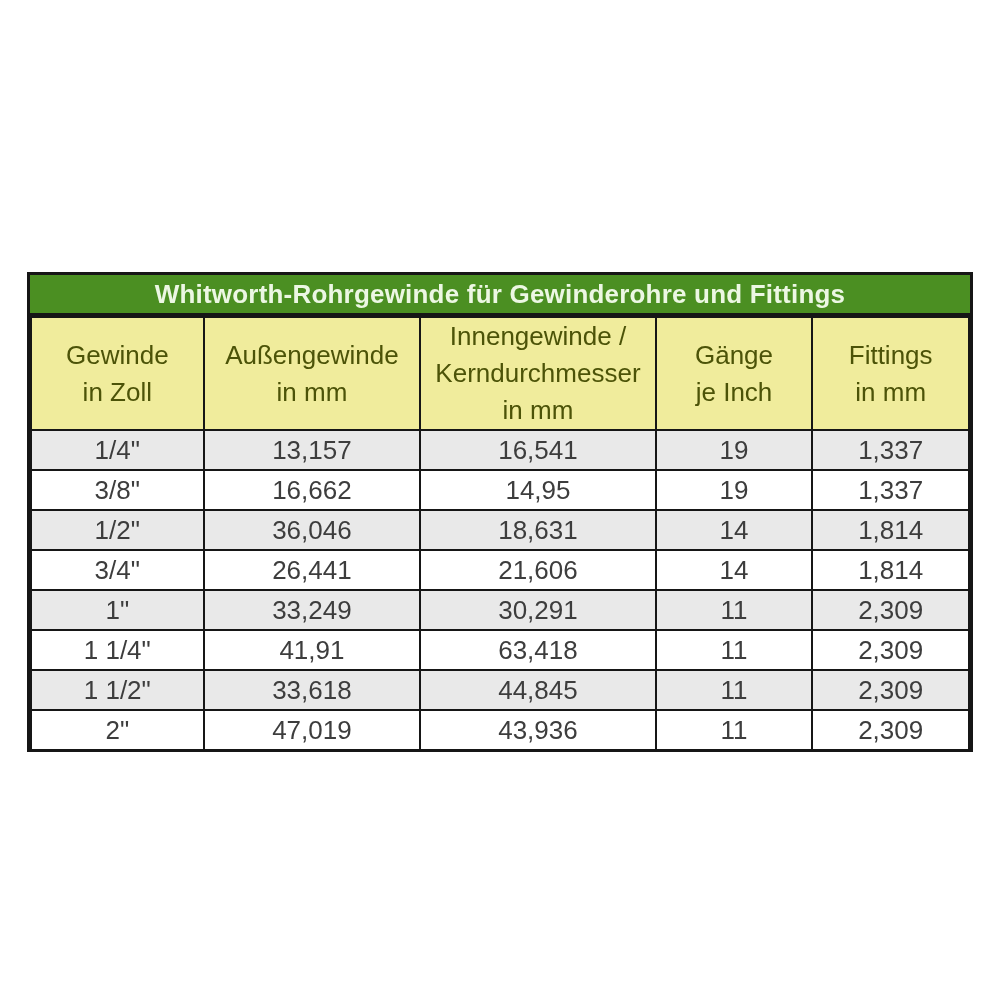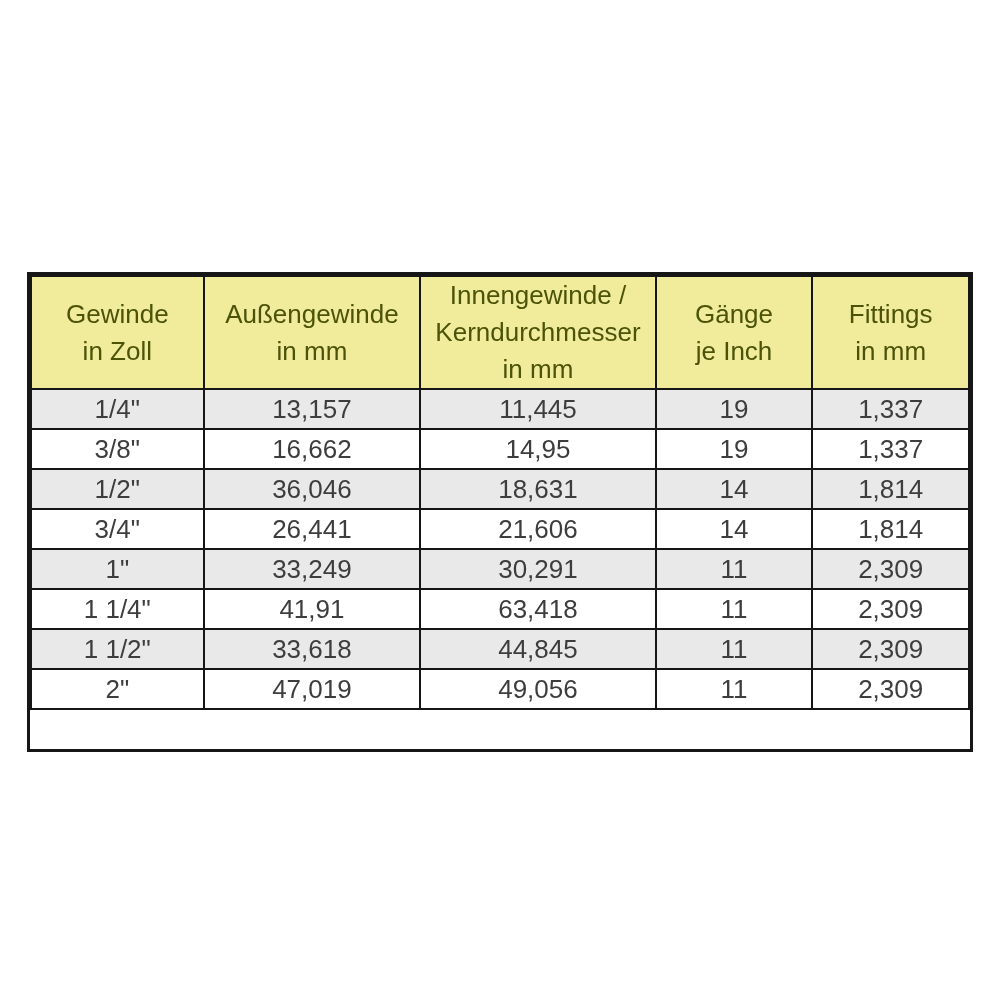--- a/index.html
+++ b/index.html
@@ -89,20 +89,23 @@
   table.thread-table tbody tr { height: 40px; }
   table.thread-table tbody tr:nth-child(odd)  { background: var(--row-stripe); }
   table.thread-table tbody tr:nth-child(even) { background: var(--row-white); }
 </style>
 </head>
 <body>
 
 <div class="canvas">
   <div class="tbl-wrap">
 
+    <div class="title-bar">
+      <span class="title-text">Whitworth-Rohrgewinde für Gewinderohre und Fittings</span>
+    </div>
 
     <table class="thread-table">
       <colgroup>
         <col class="c1">
           <col class="c2">
           <col class="c3">
           <col class="c4">
           <col class="c5">
       </colgroup>
       <thead>
@@ -118,21 +121,21 @@
 je Inch</th>
           <th>Fittings
 in mm</th>
         </tr>
       </thead>
       <tbody>
 
       <tr>
             <td>1/4"</td>
             <td>13,157</td>
-            <td>11,445</td>
+            <td>16,541</td>
             <td>19</td>
             <td>1,337</td>
           </tr>
           <tr>
             <td>3/8"</td>
             <td>16,662</td>
             <td>14,95</td>
             <td>19</td>
             <td>1,337</td>
           </tr>
@@ -167,21 +170,21 @@
           <tr>
             <td>1 1/2"</td>
             <td>33,618</td>
             <td>44,845</td>
             <td>11</td>
             <td>2,309</td>
           </tr>
           <tr>
             <td>2"</td>
             <td>47,019</td>
-            <td>49,056</td>
+            <td>43,936</td>
             <td>11</td>
             <td>2,309</td>
           </tr>
         </tbody>
     </table>
 
   </div>
 </div>
 
 </body></html>

